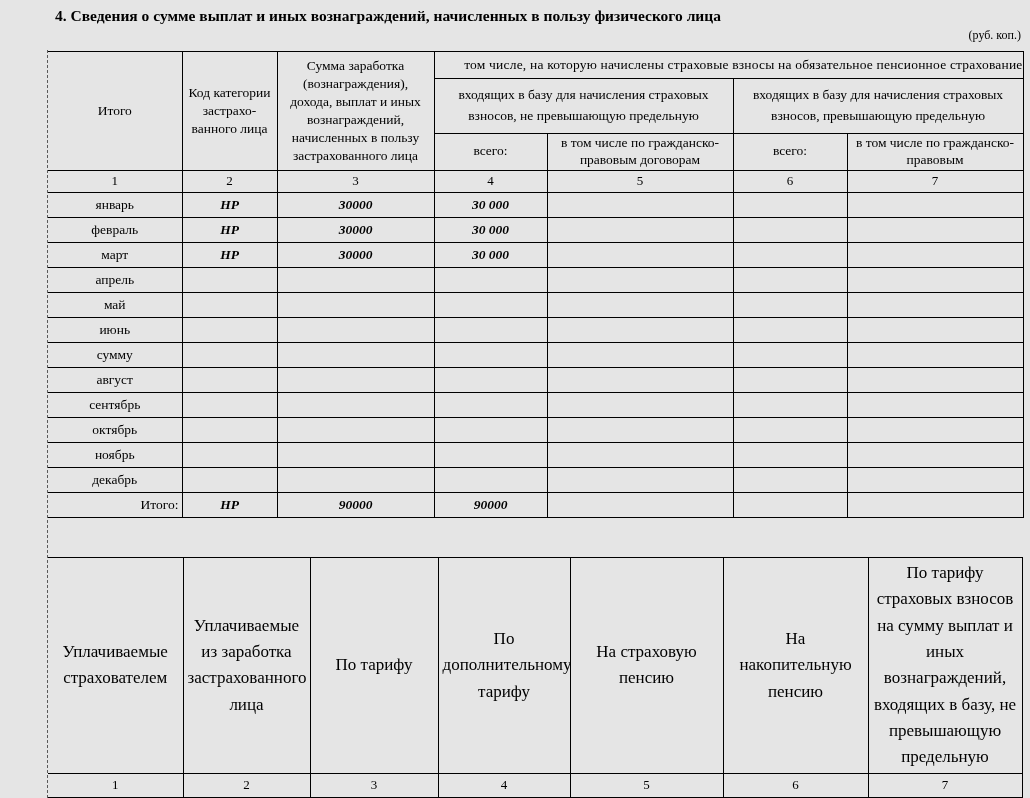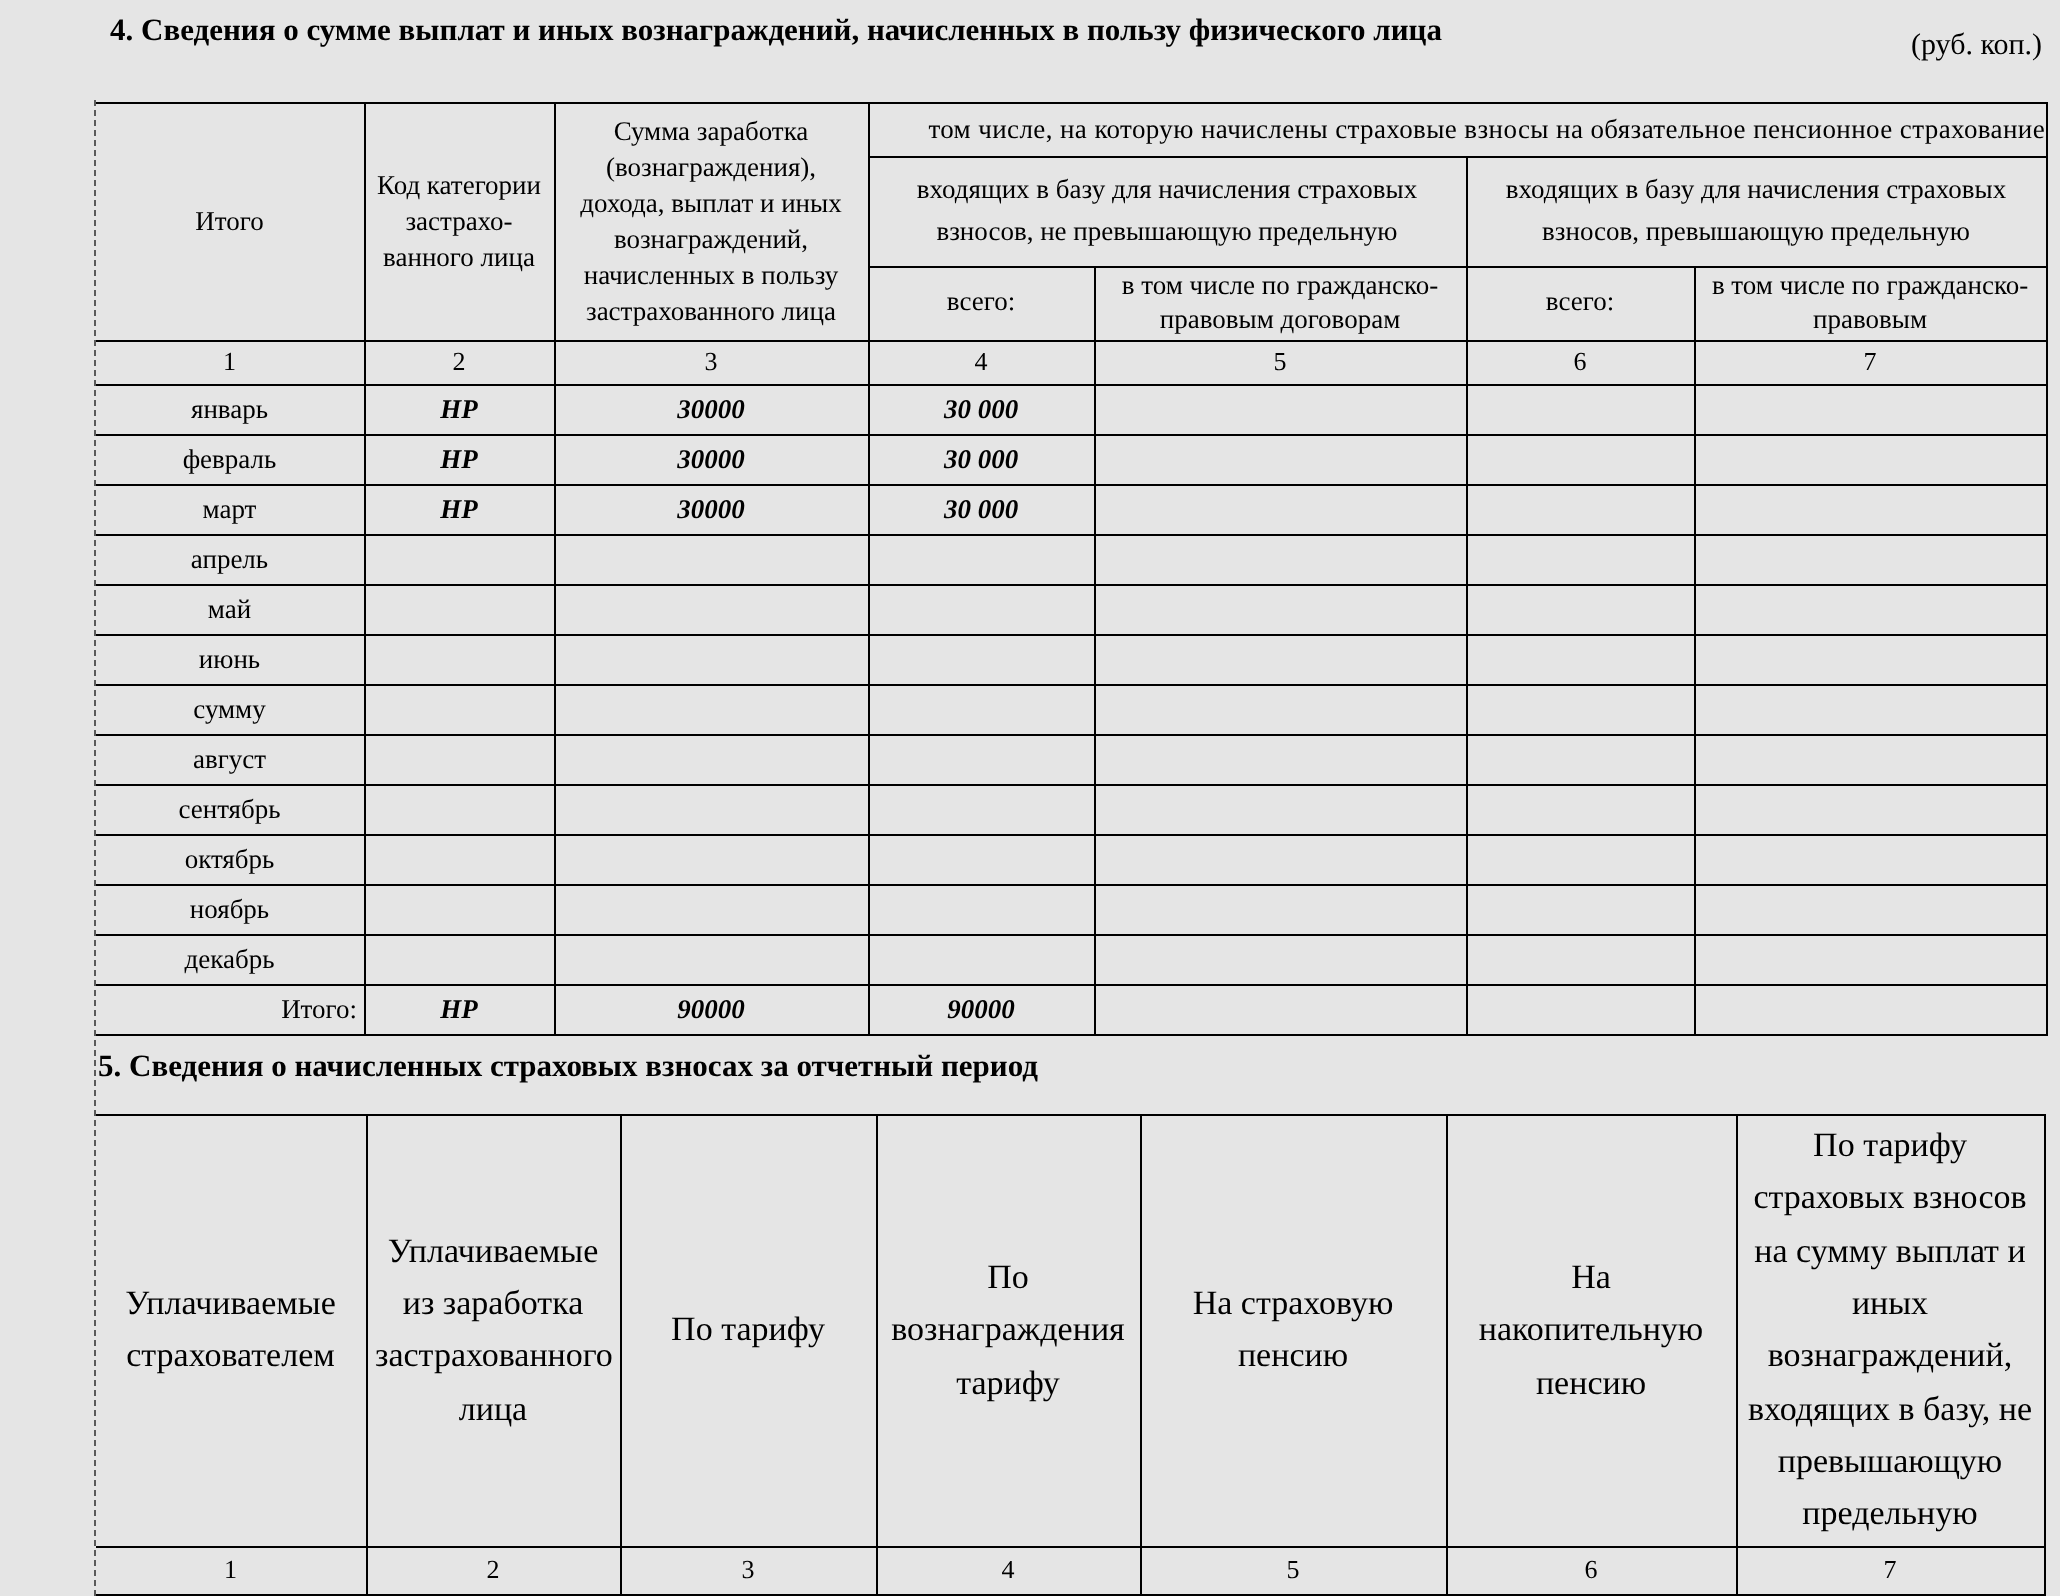--- a/index.html
+++ b/index.html
@@ -3,21 +3,21 @@
 <meta charset="utf-8">
 <style>
   html,body{margin:0;padding:0;background:#ffffff;}
   body{width:1030px;height:798px;overflow:hidden;position:relative;
        font-family:"Liberation Serif","DejaVu Serif",serif;color:#000;}
   .page{position:absolute;inset:0;background:#e5e5e5;}
 
   .sec-title{position:absolute;font-weight:bold;font-size:15.5px;white-space:nowrap;}
   .t4-title{left:55px;top:7px;}
   .t5-title{left:49px;top:525px;}
-  .rub-note{position:absolute;top:15px;right:9px;font-size:15px;}
+  .rub-note{position:absolute;top:28px;right:9px;font-size:12px;}
 
   .gridline{position:absolute;left:47px;top:50px;height:748px;width:0;
             border-left:1px dashed #5a5a5a;}
 
   table{border-collapse:collapse;table-layout:fixed;position:absolute;}
   td{border:1px solid #000;text-align:center;vertical-align:middle;
      font-size:13.5px;padding:0 2px;overflow:hidden;}
   td.lb0{border-left:none;}
 
   .t1{left:48px;top:51px;width:975px;}
@@ -202,38 +202,37 @@
       <td class="val">НР</td>
       <td class="val">90000</td>
       <td class="val">90000</td>
       <td></td>
       <td></td>
       <td></td>
     </tr>
   </tbody>
     </table>
 
-  <div class="sec-title t5-title">5. Сведения о начисленных страховых взносах за отчетный период</div>
 
   <table class="t2">
     <colgroup>
       <col style="width:135px">
         <col style="width:127px">
         <col style="width:128px">
         <col style="width:132px">
       <col style="width:153px">
         <col style="width:145px">
         <col style="width:154px">
     </colgroup>
     <tbody>
         <tr class="rowH">
       <td class="lb0">Уплачиваемые страхователем</td>
       <td>Уплачиваемые из заработка застрахованного лица</td>
       <td>По тарифу</td>
-      <td>По вознаграждения тарифу</td>
+      <td>По дополнительному тарифу</td>
       <td>На страховую пенсию</td>
       <td>На накопительную пенсию</td>
       <td>По тарифу страховых взносов на сумму выплат и иных вознаграждений, входящих в базу, не превышающую предельную</td>
     </tr>
     <tr class="rowNum">
       <td class="lb0">1</td>
       <td>2</td>
       <td>3</td>
       <td>4</td>
       <td>5</td>

